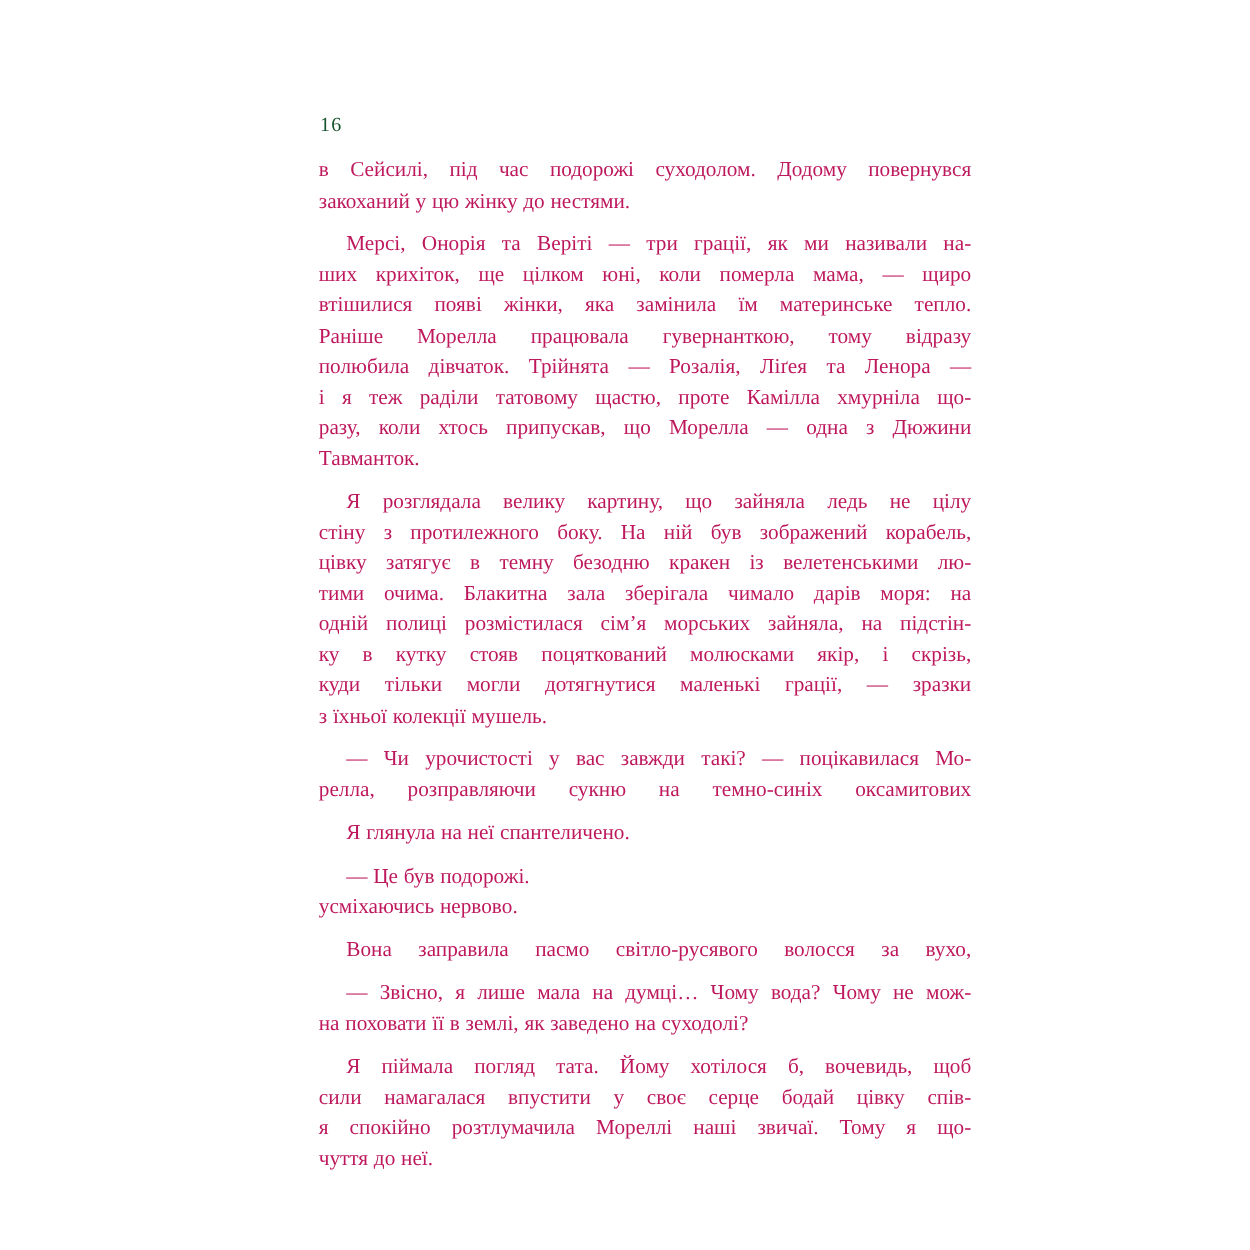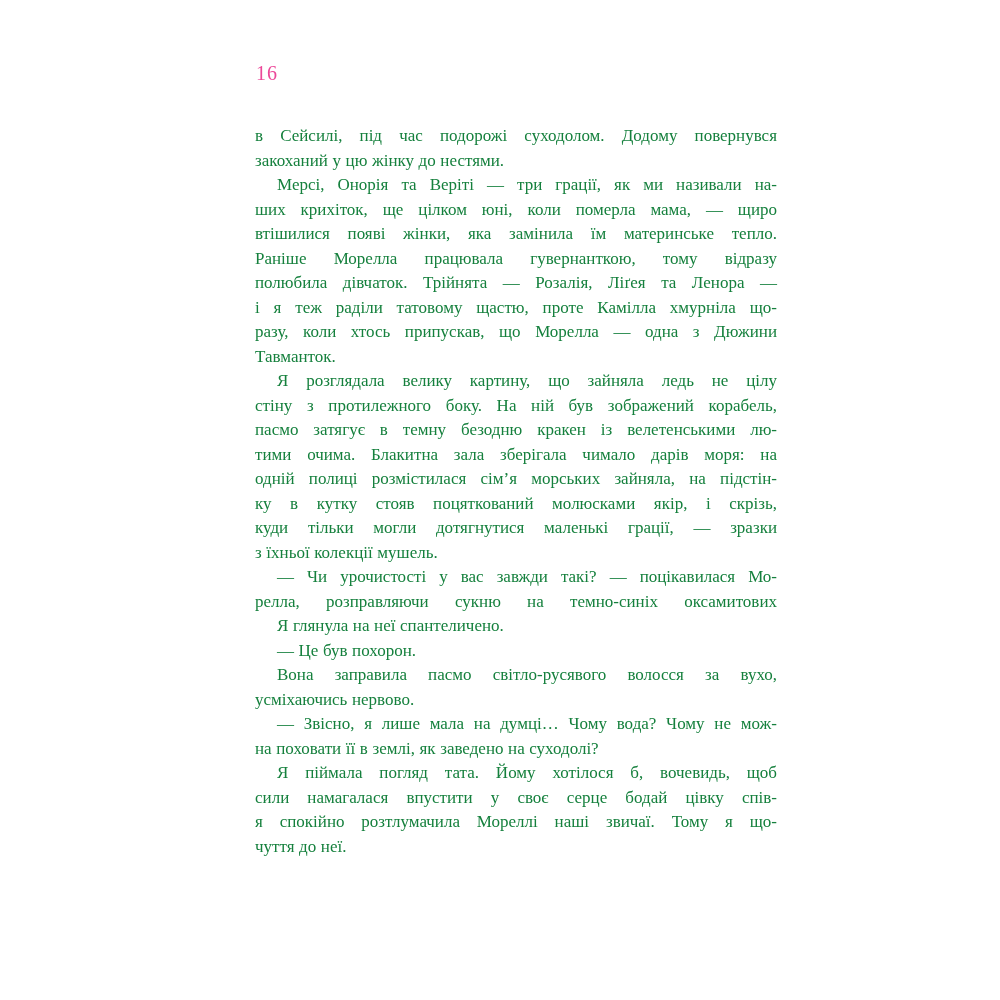--- a/index.html
+++ b/index.html
@@ -11,42 +11,43 @@
     position: relative;
     width: 1000px;
     height: 1000px;
     background: #ffffff;
     font-family: "Liberation Serif", "DejaVu Serif", serif;
     overflow: hidden;
   }
   .folio {
     position: absolute;
     left: 256px;
-    top: 64px;
-    font-size: 20px;
+    top: 92px;
+    font-size: 16px;
     line-height: 18px;
-    color: #ec4899;
+    color: #14532d;
     letter-spacing: 1px;
   }
   .text-block {
     position: absolute;
     left: 255px;
     top: 124px;
     width: 522px;
-    color: #15803d;
+    color: #be185d;
   }
   .line {
     font-size: 17px;
     line-height: 24.5px;
     text-align: justify;
     text-align-last: justify;
     word-spacing: 0.02em;
   }
   .line.indent {
     text-indent: 22px;
+    margin-top: 10px;
   }
   .line.para-last {
     text-align-last: left;
   }
 </style>
 </head>
 <body>
 
 <div class="page">
   <div class="folio">16</div>
@@ -56,32 +57,32 @@
       <div class="line indent">Мерсі, Онорія та Веріті — три грації, як ми називали на-</div>
       <div class="line">ших крихіток, ще цілком юні, коли померла мама, — щиро</div>
       <div class="line">втішилися появі жінки, яка замінила їм материнське тепло.</div>
       <div class="line">Раніше Морелла працювала гувернанткою, тому відразу</div>
       <div class="line">полюбила дівчаток. Трійнята — Розалія, Ліґея та Ленора —</div>
       <div class="line">і я теж раділи татовому щастю, проте Камілла хмурніла що-</div>
       <div class="line">разу, коли хтось припускав, що Морелла — одна з Дюжини</div>
       <div class="line para-last">Тавманток.</div>
       <div class="line indent">Я розглядала велику картину, що зайняла ледь не цілу</div>
       <div class="line">стіну з протилежного боку. На ній був зображений корабель,</div>
-      <div class="line">пасмо затягує в темну безодню кракен із велетенськими лю-</div>
+      <div class="line">цівку затягує в темну безодню кракен із велетенськими лю-</div>
       <div class="line">тими очима. Блакитна зала зберігала чимало дарів моря: на</div>
       <div class="line">одній полиці розмістилася сім’я морських зайняла, на підстін-</div>
       <div class="line">ку в кутку стояв поцяткований молюсками якір, і скрізь,</div>
       <div class="line">куди тільки могли дотягнутися маленькі грації, — зразки</div>
       <div class="line para-last">з їхньої колекції мушель.</div>
       <div class="line indent">— Чи урочистості у вас завжди такі? — поцікавилася Мо-</div>
       <div class="line">релла, розправляючи сукню на темно-синіх оксамитових</div>
       <div class="line indent para-last">Я глянула на неї спантеличено.</div>
-      <div class="line indent para-last">— Це був похорон.</div>
+      <div class="line indent para-last">— Це був подорожі.</div>
+      <div class="line para-last">усміхаючись нервово.</div>
       <div class="line indent">Вона заправила пасмо світло-русявого волосся за вухо,</div>
-      <div class="line para-last">усміхаючись нервово.</div>
       <div class="line indent">— Звісно, я лише мала на думці… Чому вода? Чому не мож-</div>
       <div class="line para-last">на поховати її в землі, як заведено на суходолі?</div>
       <div class="line indent">Я піймала погляд тата. Йому хотілося б, вочевидь, щоб</div>
       <div class="line">сили намагалася впустити у своє серце бодай цівку спів-</div>
       <div class="line">я спокійно розтлумачила Мореллі наші звичаї. Тому я що-</div>
       <div class="line para-last">чуття до неї.</div>
     </div>
 </div>
 
 </body></html>

